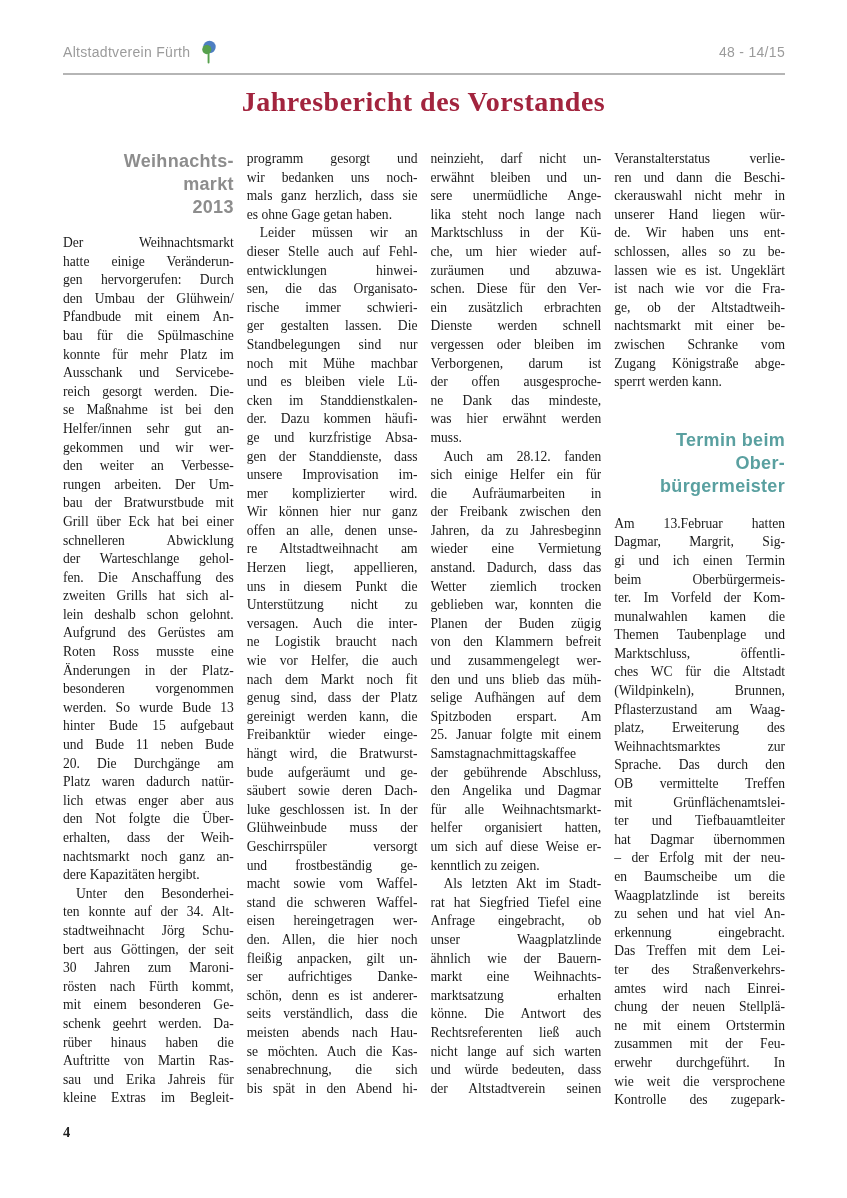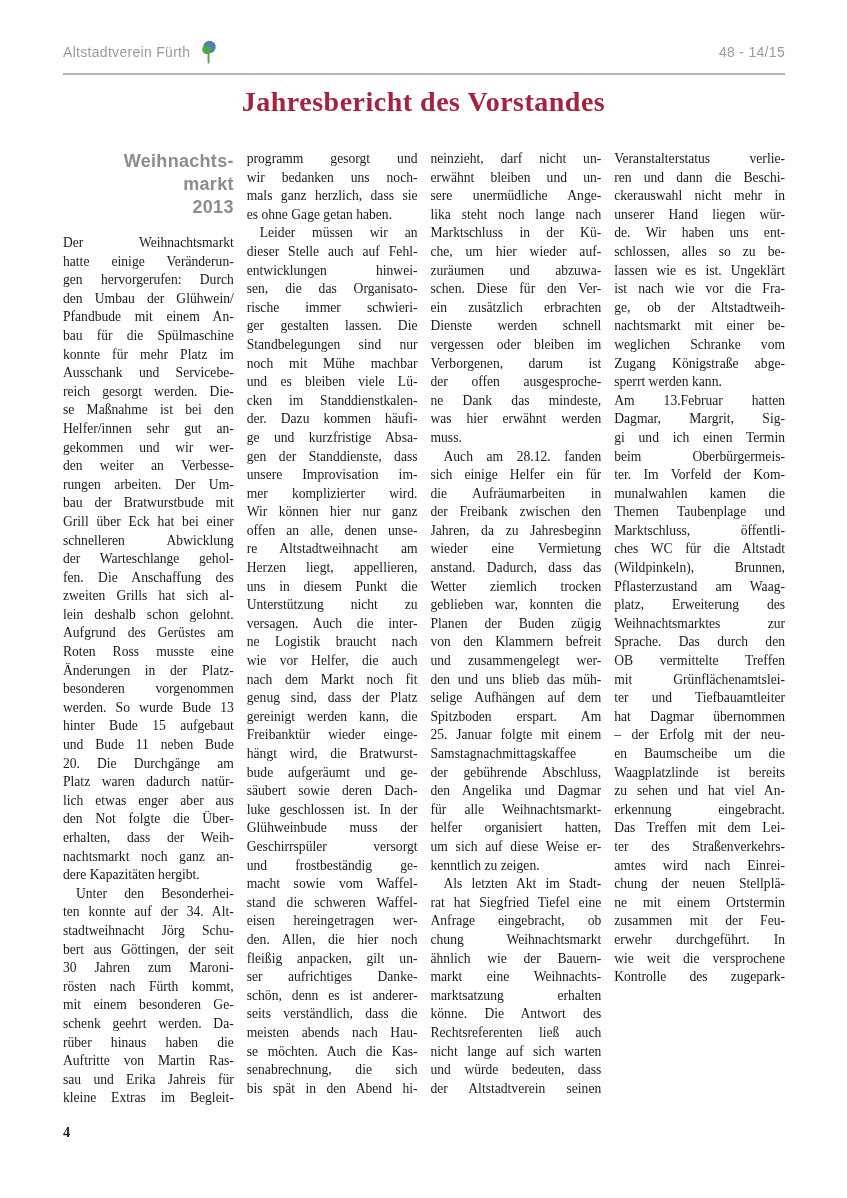--- a/index.html
+++ b/index.html
@@ -223,44 +223,49 @@
         <div class="bl">Samstagnachmittagskaffee</div>
         <div class="bl">der gebührende Abschluss,</div>
         <div class="bl">den Angelika und Dagmar</div>
         <div class="bl">für alle Weihnachtsmarkt-</div>
         <div class="bl">helfer organisiert hatten,</div>
         <div class="bl">um sich auf diese Weise er-</div>
         <div class="bl end">kenntlich zu zeigen.</div>
         <div class="bl ind">Als letzten Akt im Stadt-</div>
         <div class="bl">rat hat Siegfried Tiefel eine</div>
         <div class="bl">Anfrage eingebracht, ob</div>
-        <div class="bl">chung Weihnachtsmarkt</div>
+        <div class="bl">unser Waagplatzlinde</div>
         <div class="bl">ähnlich wie der Bauern-</div>
         <div class="bl">markt eine Weihnachts-</div>
         <div class="bl">marktsatzung erhalten</div>
         <div class="bl">könne. Die Antwort des</div>
         <div class="bl">Rechtsreferenten ließ auch</div>
         <div class="bl">nicht lange auf sich warten</div>
         <div class="bl">und würde bedeuten, dass</div>
         <div class="bl">der Altstadtverein seinen</div>
       </div>
       <div class="col">
         <div class="bl">Veranstalterstatus verlie-</div>
         <div class="bl">ren und dann die Beschi-</div>
         <div class="bl">ckerauswahl nicht mehr in</div>
         <div class="bl">unserer Hand liegen wür-</div>
         <div class="bl">de. Wir haben uns ent-</div>
         <div class="bl">schlossen, alles so zu be-</div>
         <div class="bl">lassen wie es ist. Ungeklärt</div>
         <div class="bl">ist nach wie vor die Fra-</div>
         <div class="bl">ge, ob der Altstadtweih-</div>
         <div class="bl">nachtsmarkt mit einer be-</div>
-        <div class="bl">weglichen Schranke vom</div>
+        <div class="bl">zwischen Schranke vom</div>
         <div class="bl">Zugang Königstraße abge-</div>
         <div class="bl end">sperrt werden kann.</div>
+        <div class="heading teal">
+          <div>Termin beim</div>
+          <div>Ober-</div>
+          <div>bürgermeister</div>
+        </div>
         <div class="bl">Am 13.Februar hatten</div>
         <div class="bl">Dagmar, Margrit, Sig-</div>
         <div class="bl">gi und ich einen Termin</div>
         <div class="bl">beim Oberbürgermeis-</div>
         <div class="bl">ter. Im Vorfeld der Kom-</div>
         <div class="bl">munalwahlen kamen die</div>
         <div class="bl">Themen Taubenplage und</div>
         <div class="bl">Marktschluss, öffentli-</div>
         <div class="bl">ches WC für die Altstadt</div>
         <div class="bl">(Wildpinkeln), Brunnen,</div>

